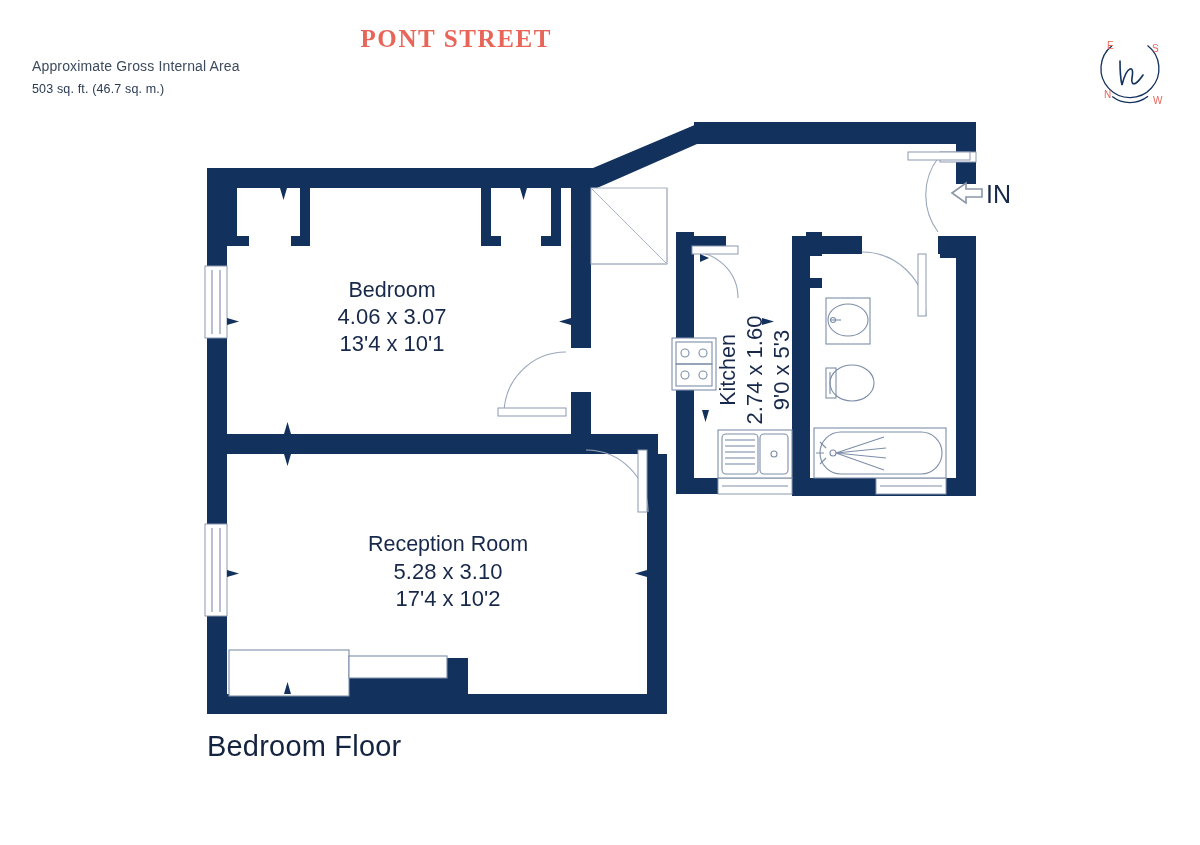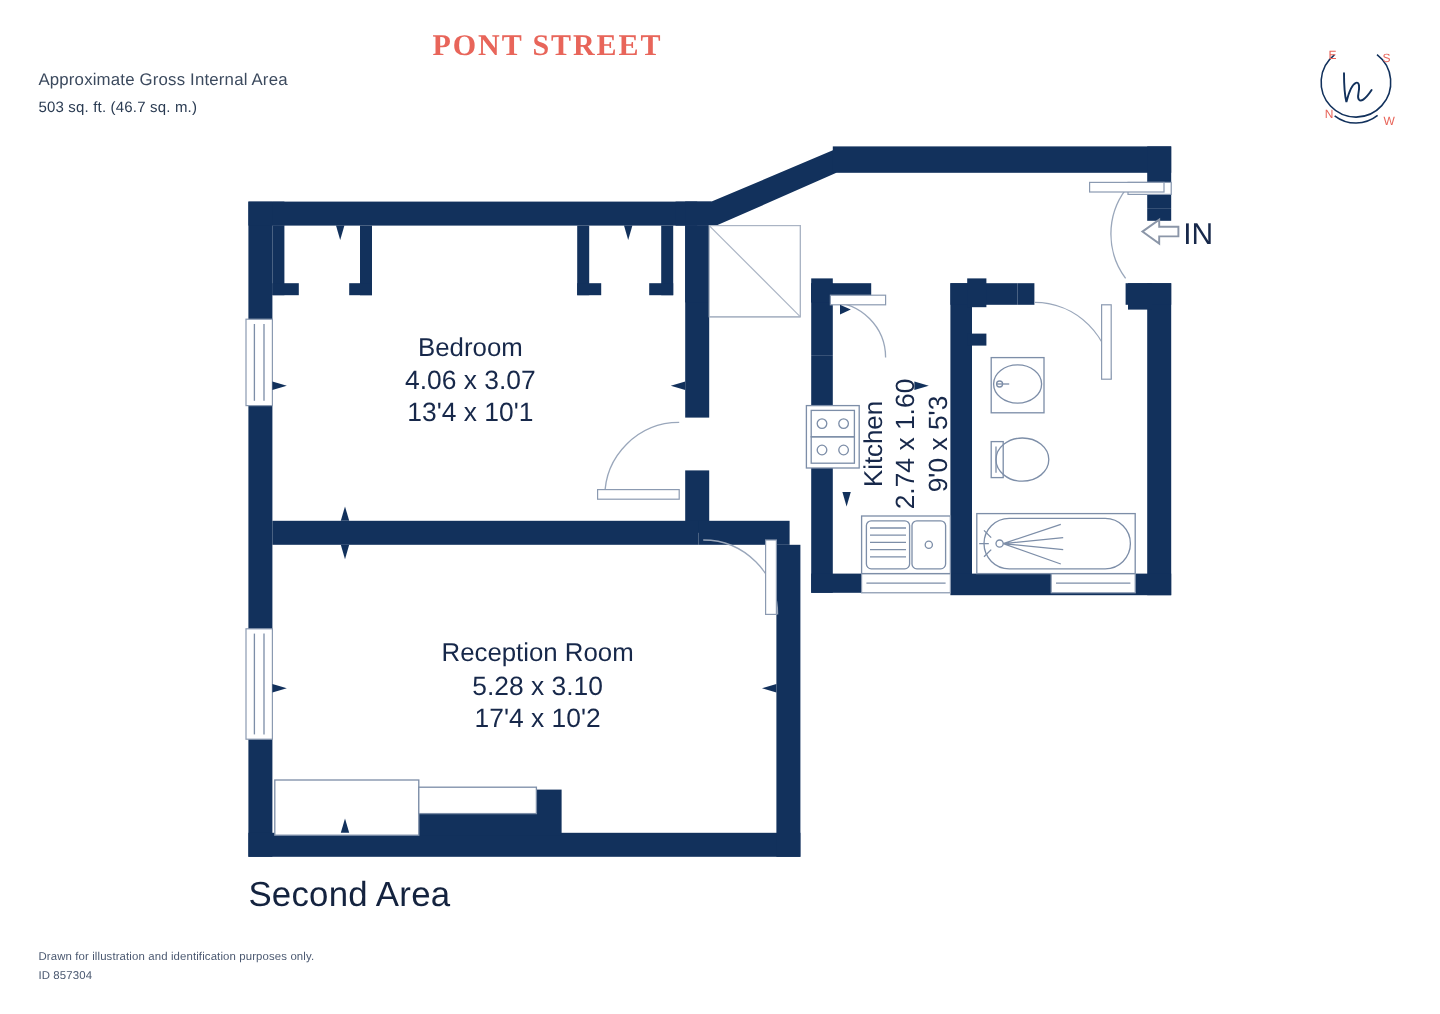--- a/index.html
+++ b/index.html
@@ -369,20 +369,16 @@
     </g>
 
     <g>
       <g>
         <path d="M 952 193 L 966 183 L 966 189 L 982 189 L 982 197 L 966 197 L 966 203 Z" fill="none" stroke="#8b96a8" stroke-width="1.6"></path>
       </g>
       <text class="in-label" x="986" y="203">IN</text>
     </g>
   </svg>
 
-  <div id="floor-label">Second Area</div>
-
-  <div id="footer">
-    <div>Drawn for illustration and identification purposes only.</div>
-    <div>ID 857304</div>
-  </div>
+  <div id="floor-label">Bedroom Floor</div>
+
 
 </div>
 
 </body></html>

